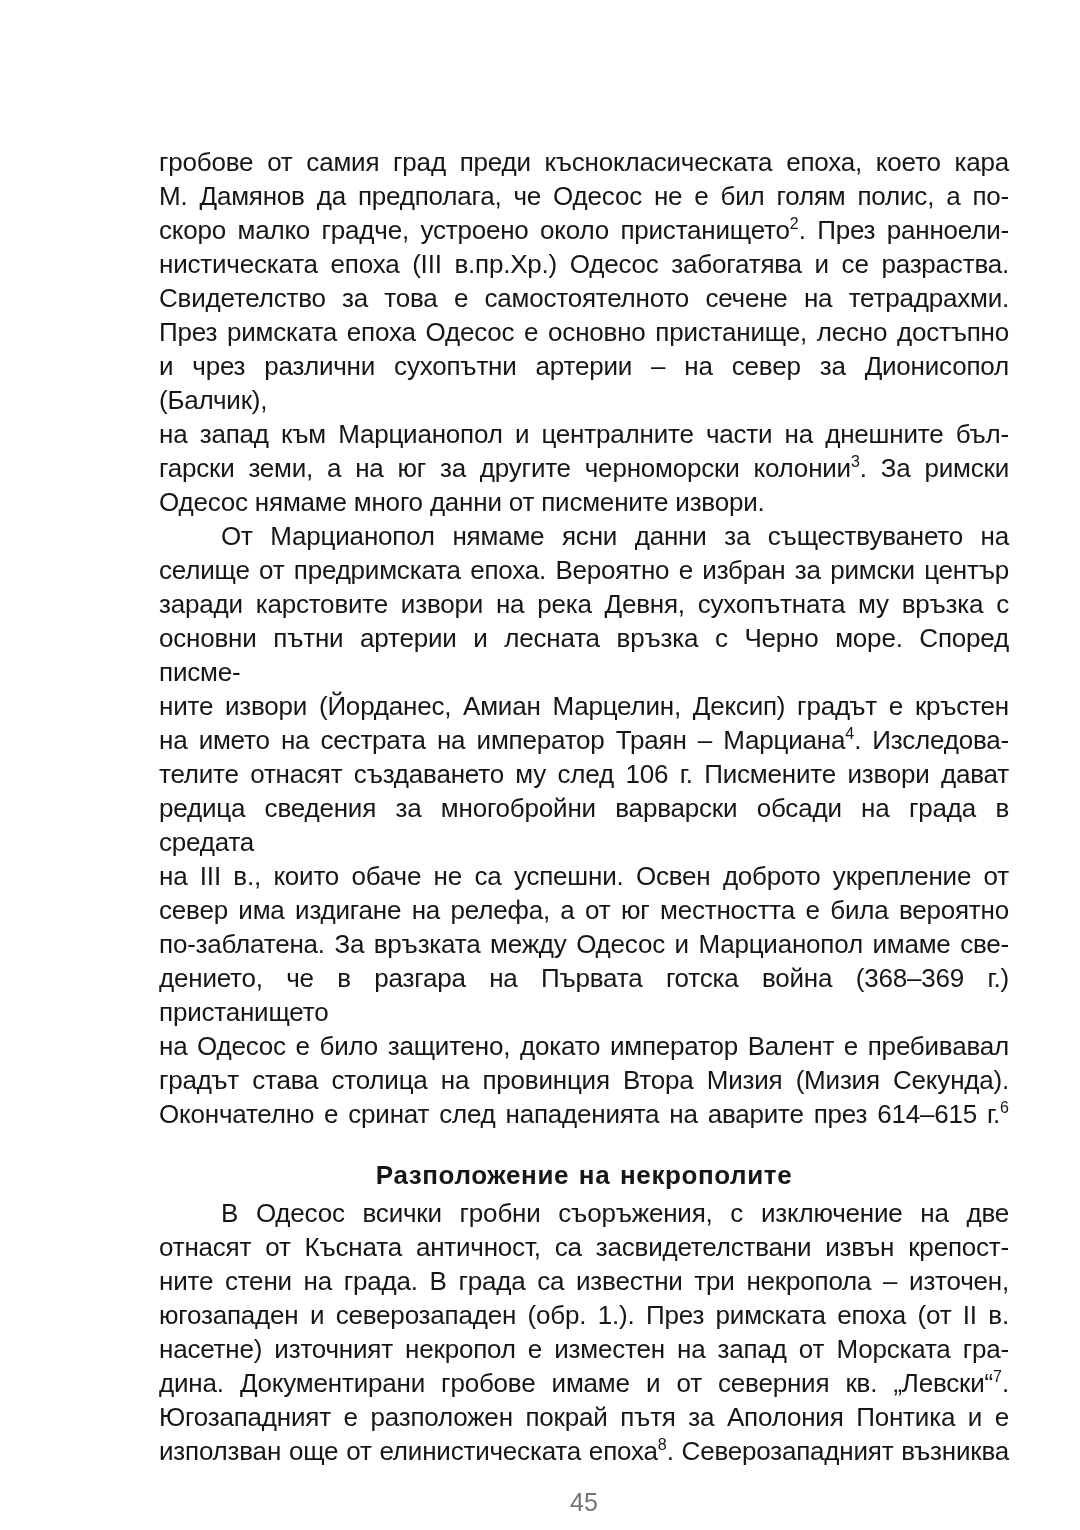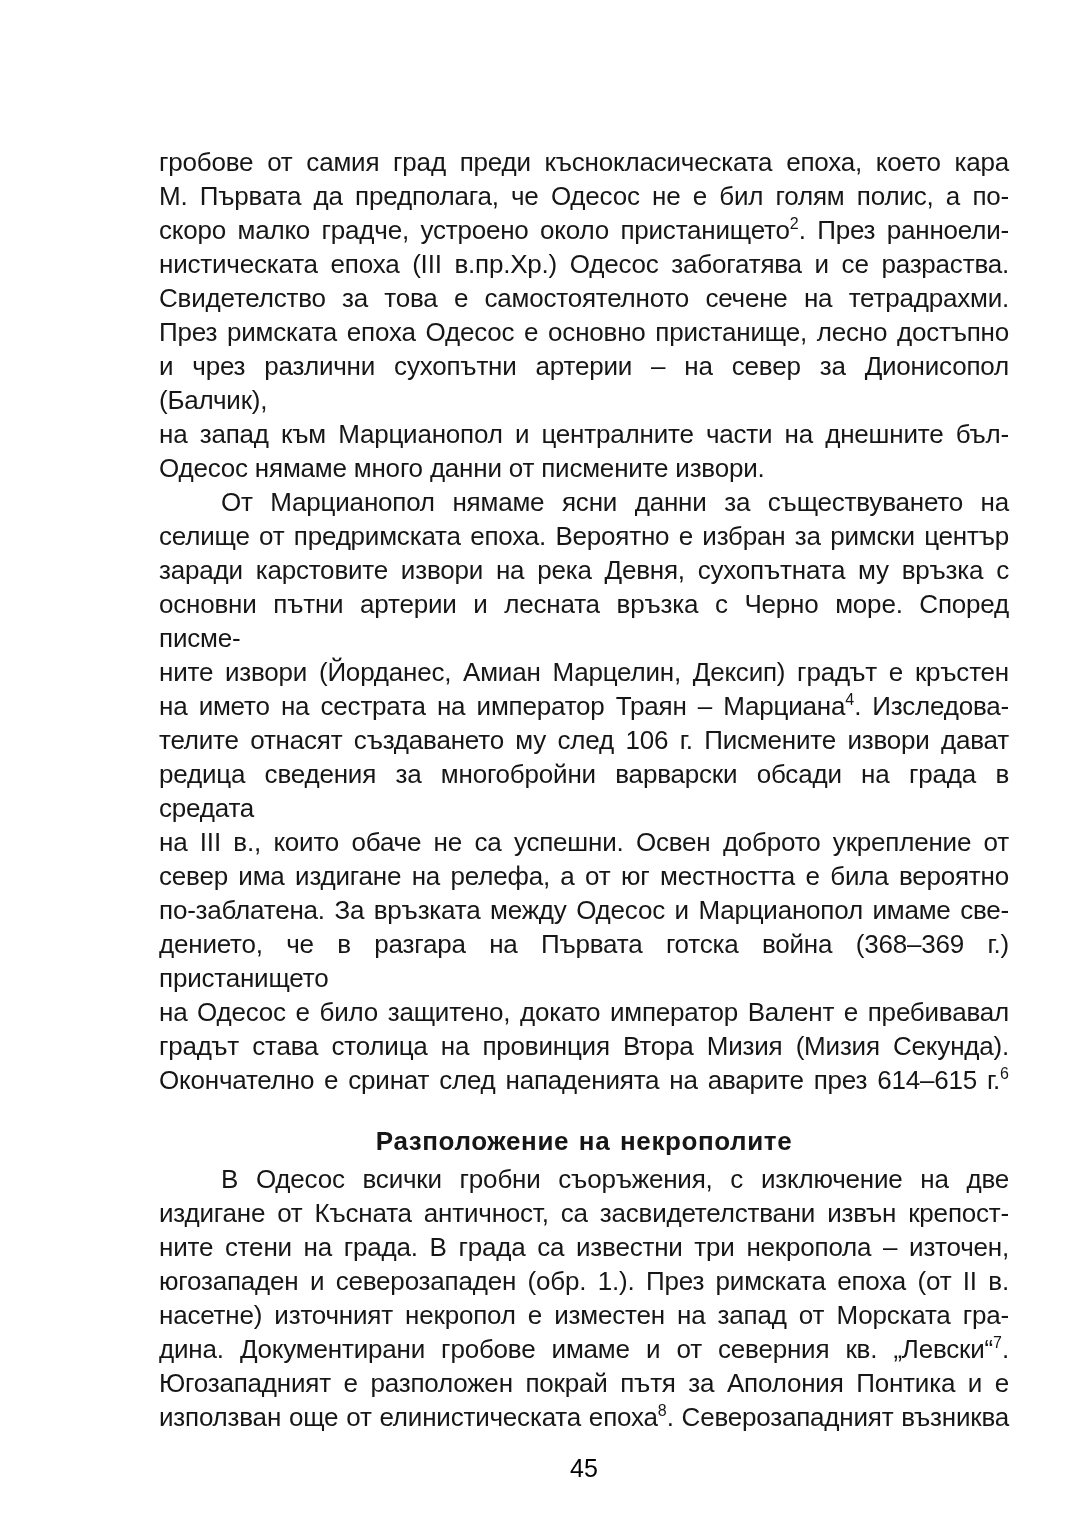--- a/index.html
+++ b/index.html
@@ -57,37 +57,38 @@
     text-align-last: center;
     letter-spacing: 0.6px;
     word-spacing: 2px;
     margin: 27px 0 4px 0;
   }
   .page-number {
     text-align: center;
     margin-top: 19px;
     font-size: 25px;
     line-height: 31px;
-    color: #000000;
+    color: #737373;
   }
 </style>
 </head>
 <body>
 
 <div class="page">
   <div class="text-body">
       <div class="paragraph">
         <div class="line">гробове от самия град преди къснокласическата епоха, което кара</div>
-        <div class="line">М. Първата да предполага, че Одесос не е бил голям полис, а по-</div>
+        <div class="line">М. Дамянов да предполага, че Одесос не е бил голям полис, а по-</div>
         <div class="line">скоро малко градче, устроено около пристанището<sup>2</sup>. През ранноели-</div>
         <div class="line">нистическата епоха (III в.пр.Хр.) Одесос забогатява и се разраства.</div>
         <div class="line">Свидетелство за това е самостоятелното сечене на тетрадрахми.</div>
         <div class="line">През римската епоха Одесос е основно пристанище, лесно достъпно</div>
         <div class="line">и чрез различни сухопътни артерии – на север за Дионисопол (Балчик),</div>
         <div class="line">на запад към Марцианопол и централните части на днешните бъл-</div>
+        <div class="line">гарски земи, а на юг за другите черноморски колонии<sup>3</sup>. За римски</div>
         <div class="line short">Одесос нямаме много данни от писмените извори.</div>
       </div>
       <div class="paragraph">
         <div class="line indent">От Марцианопол нямаме ясни данни за съществуването на</div>
         <div class="line">селище от предримската епоха. Вероятно е избран за римски център</div>
         <div class="line">заради карстовите извори на река Девня, сухопътната му връзка с</div>
         <div class="line">основни пътни артерии и лесната връзка с Черно море. Според писме-</div>
         <div class="line">ните извори (Йорданес, Амиан Марцелин, Дексип) градът е кръстен</div>
         <div class="line">на името на сестрата на император Траян – Марциана<sup>4</sup>. Изследова-</div>
         <div class="line">телите отнасят създаването му след 106 г. Писмените извори дават</div>
@@ -96,21 +97,21 @@
         <div class="line">север има издигане на релефа, а от юг местността е била вероятно</div>
         <div class="line">по-заблатена. За връзката между Одесос и Марцианопол имаме све-</div>
         <div class="line">дението, че в разгара на Първата готска война (368–369 г.) пристанището</div>
         <div class="line">на Одесос е било защитено, докато император Валент е пребивавал</div>
         <div class="line">градът става столица на провинция Втора Мизия (Мизия Секунда).</div>
         <div class="line">Окончателно е сринат след нападенията на аварите през 614–615 г.<sup>6</sup></div>
       </div>
       <div class="heading">Разположение на некрополите</div>
       <div class="paragraph">
         <div class="line indent">В Одесос всички гробни съоръжения, с изключение на две</div>
-        <div class="line">издигане от Късната античност, са засвидетелствани извън крепост-</div>
+        <div class="line">отнасят от Късната античност, са засвидетелствани извън крепост-</div>
         <div class="line">ните стени на града. В града са известни три некропола – източен,</div>
         <div class="line">югозападен и северозападен (обр. 1.). През римската епоха (от II в.</div>
         <div class="line">насетне) източният некропол е изместен на запад от Морската гра-</div>
         <div class="line">дина. Документирани гробове имаме и от северния кв. „Левски“<sup>7</sup>.</div>
         <div class="line">Югозападният е разположен покрай пътя за Аполония Понтика и е</div>
         <div class="line">използван още от елинистическата епоха<sup>8</sup>. Северозападният възниква</div>
       </div>
     </div>
   <div class="page-number">45</div>
 </div>

